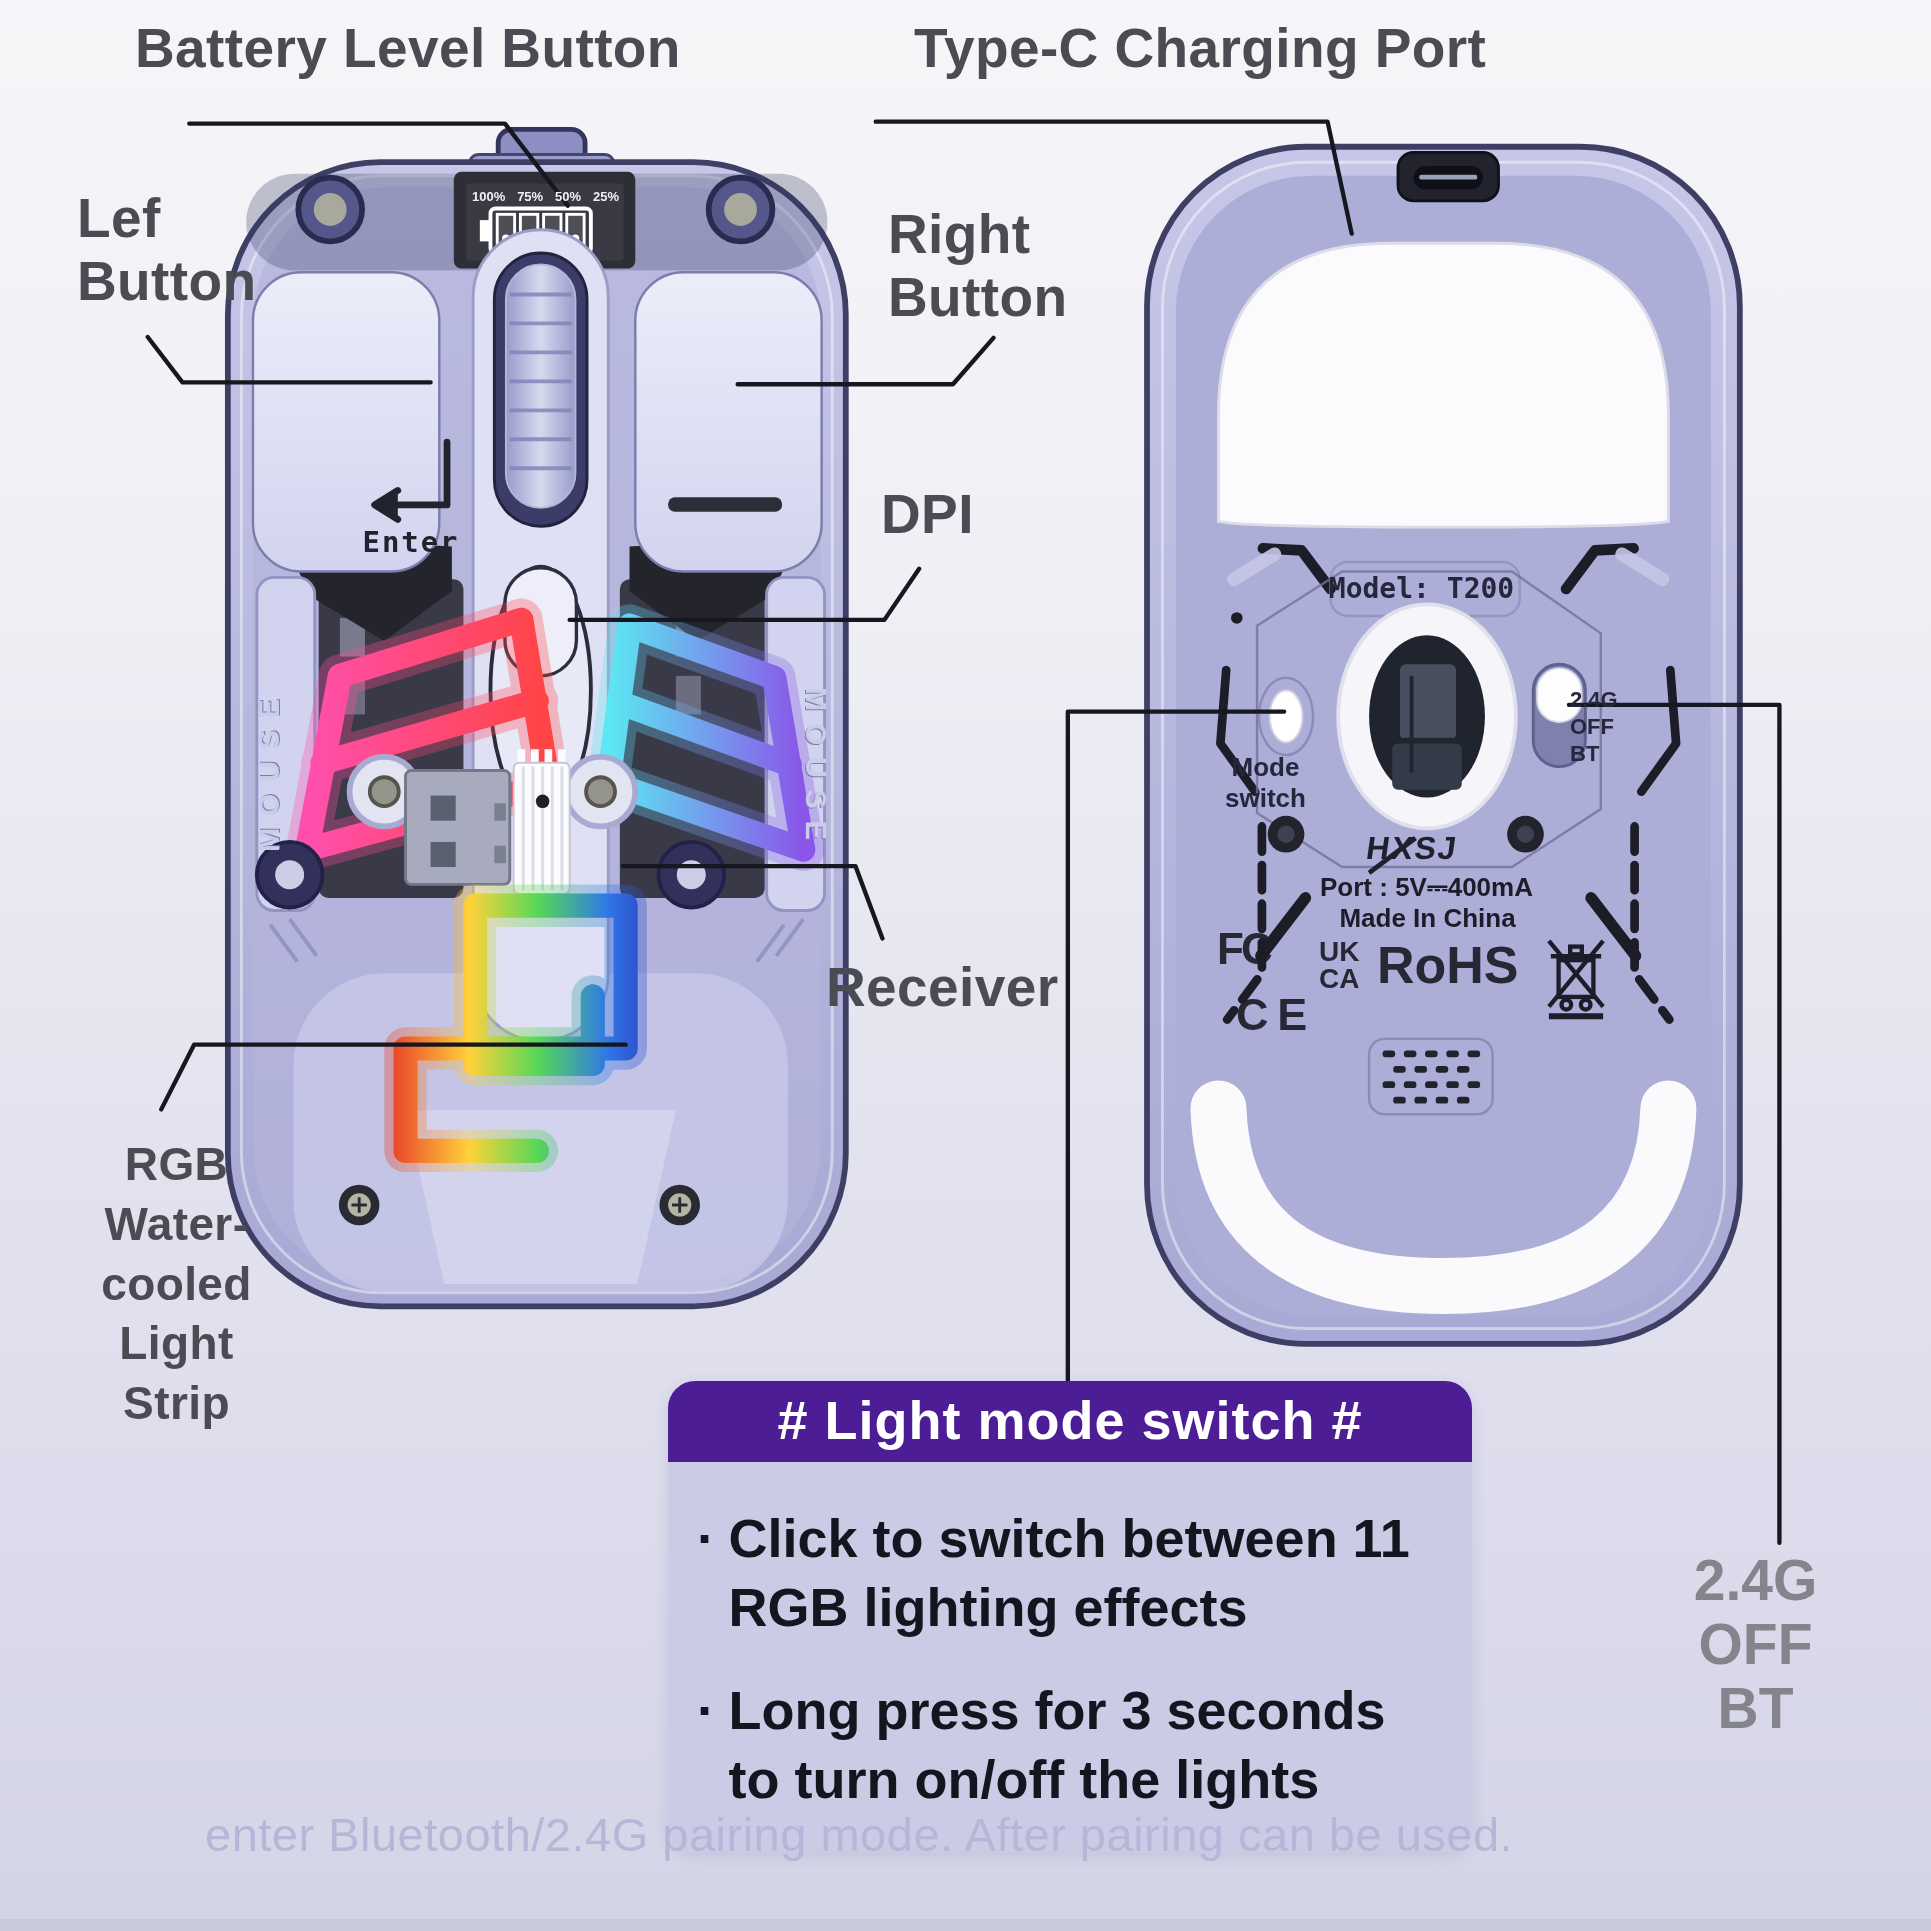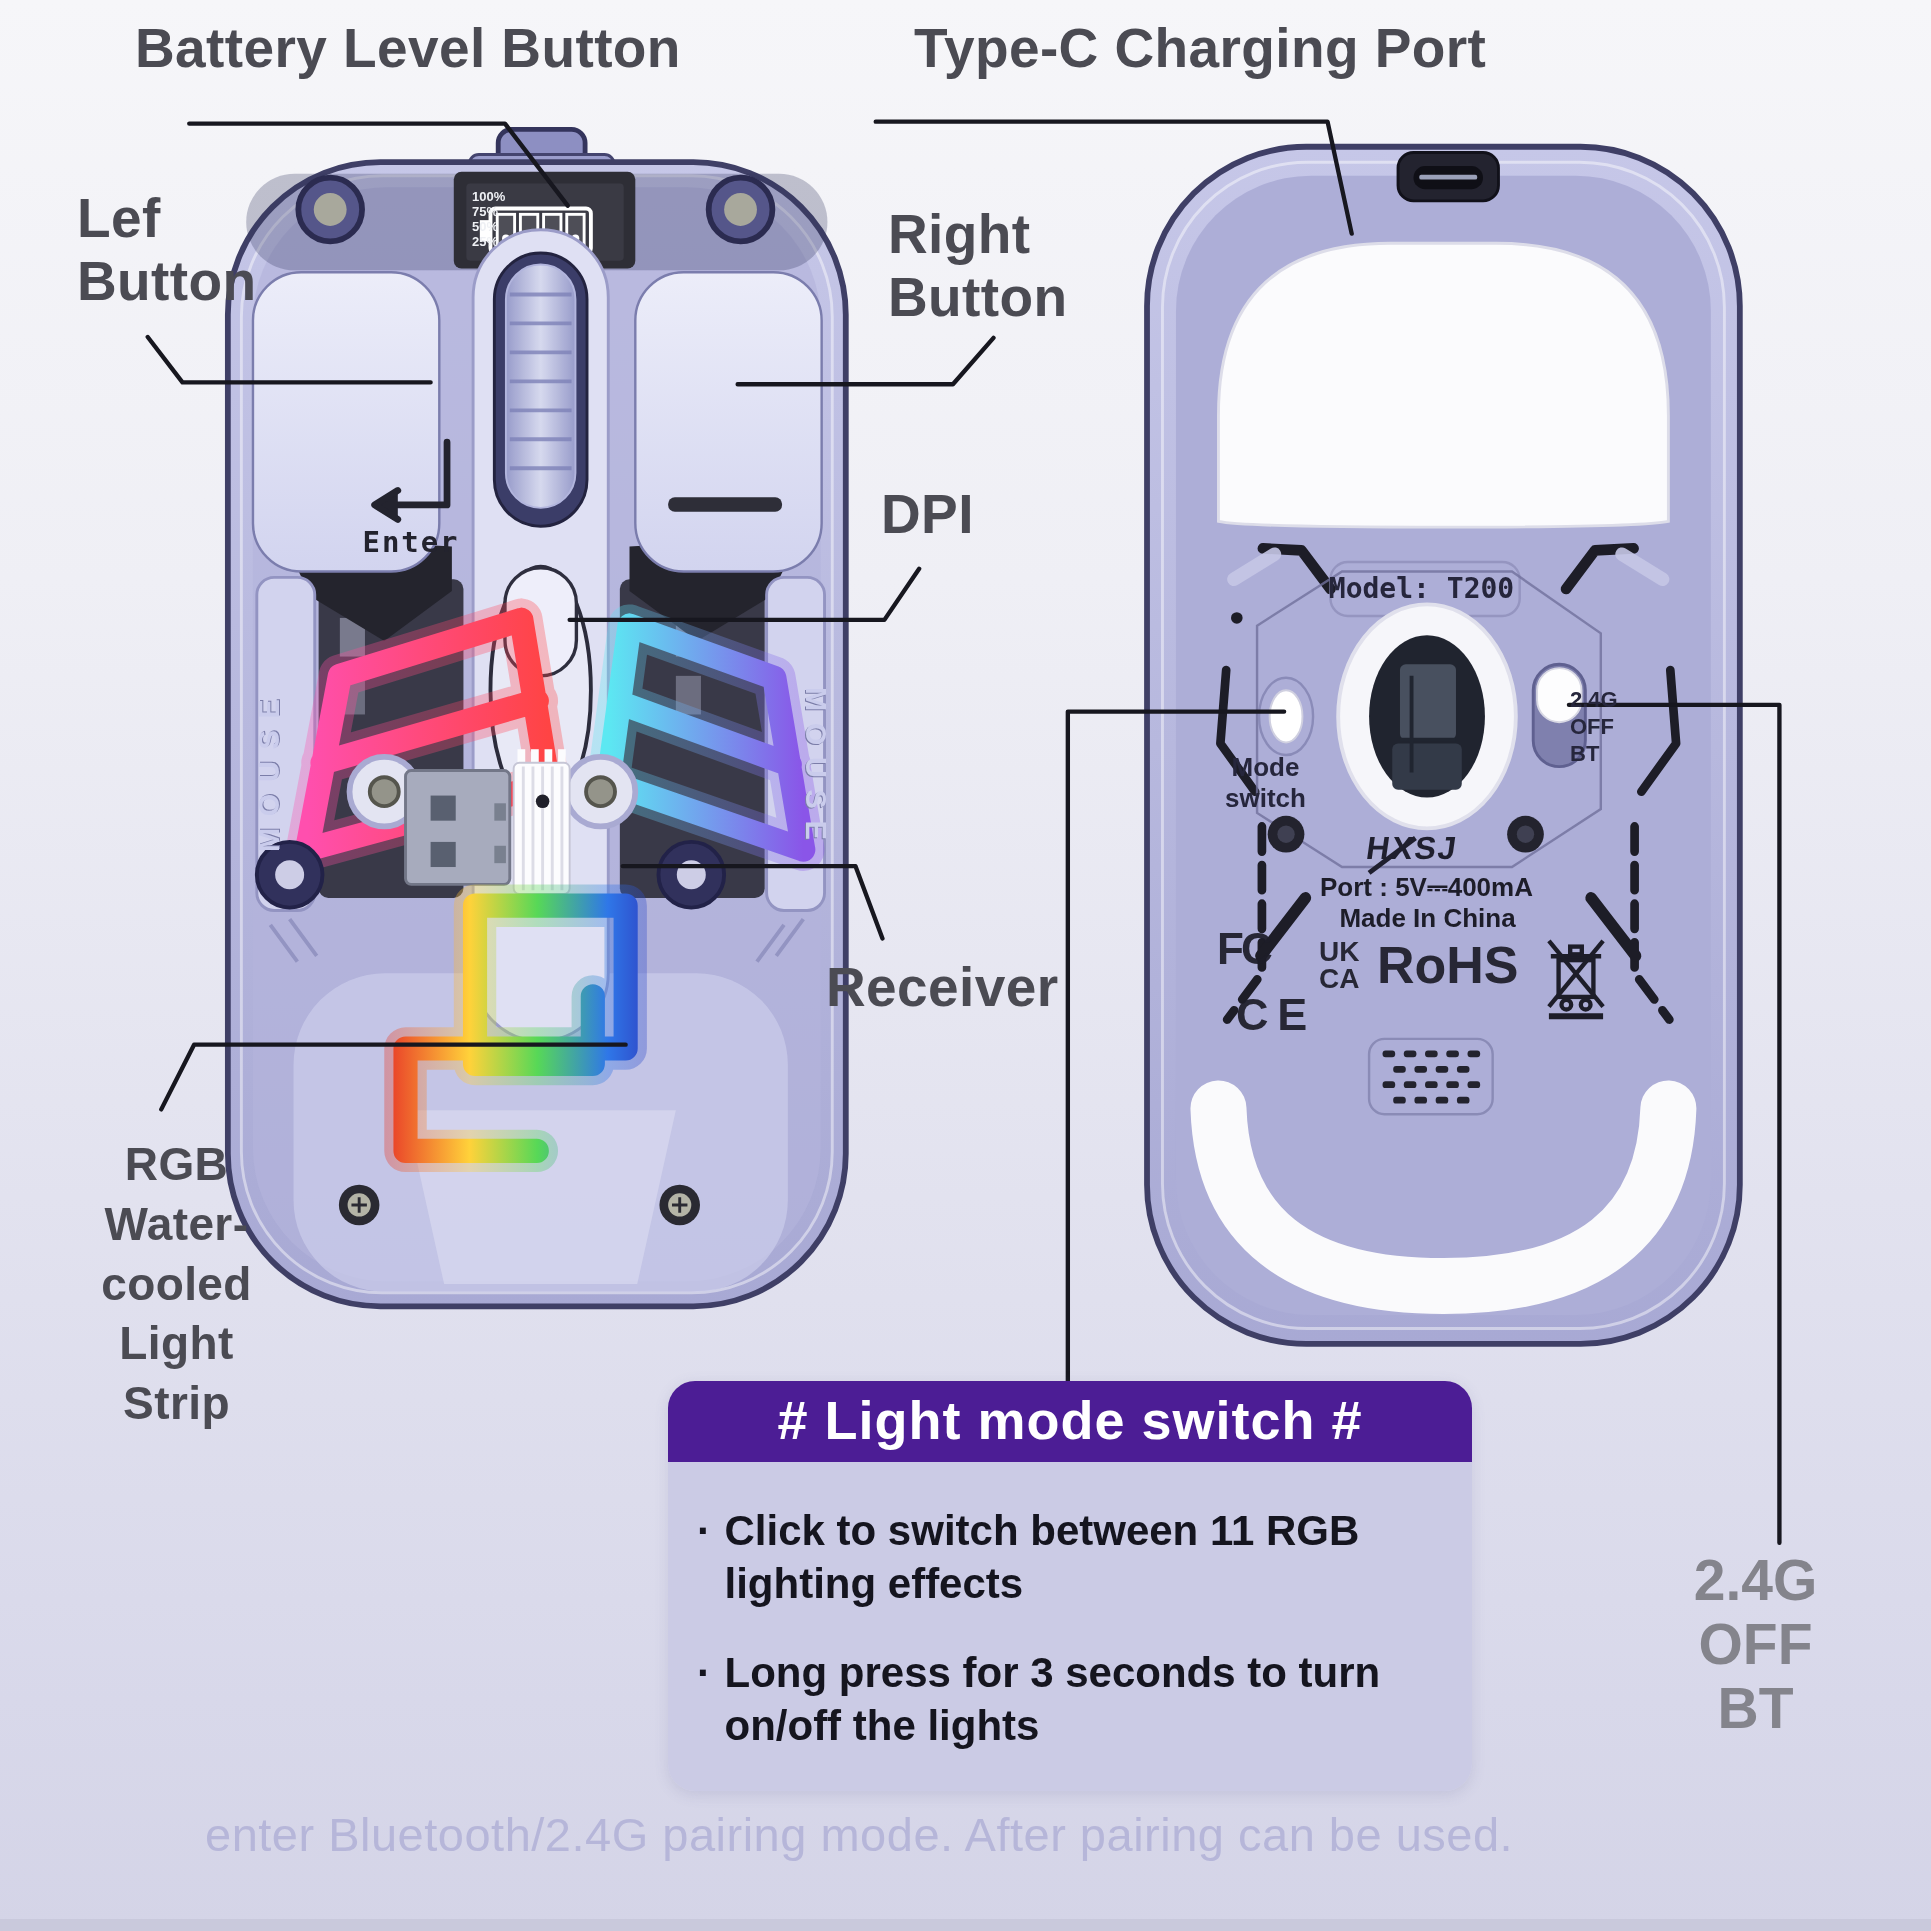--- a/index.html
+++ b/index.html
@@ -8,21 +8,21 @@
     font-family:"Liberation Sans",sans-serif;
     background:linear-gradient(180deg,#f6f6f9 0%,#efeff5 30%,#e2e2ef 62%,#d8d8ea 88%,#d4d4e7 100%);
   }
   #scene{position:absolute;left:0;top:0;z-index:1;}
   .ov{position:absolute;z-index:2;}
   .cl{color:#4b4b53;font-weight:600;font-size:55px;line-height:1.14;letter-spacing:0.4px;}
   .ctr{text-align:center;}
   #lbl-rgb{font-size:46px;line-height:1.3;width:241px;}
   #lbl-24g{font-size:57px;line-height:1.12;width:193px;color:#84848c;font-weight:600;}
   #battery-percents{left:472px;top:189px;width:147px;display:flex;justify-content:space-between;
-    font-size:13px;font-weight:700;color:#eef0f4;letter-spacing:0;flex-direction:column;}
+    font-size:13px;font-weight:700;color:#eef0f4;letter-spacing:0;}
   .railtxt{width:62px;height:319px;writing-mode:vertical-rl;text-align:center;
     font-size:29px;font-weight:700;letter-spacing:11.6px;color:#caccec;
     text-shadow:1px 1px 0 #7b7da8;}
   .rot180{transform:rotate(180deg);}
   #enter-txt{left:359px;top:525px;width:104px;text-align:center;font-family:"DejaVu Sans Mono",monospace;
     font-size:29px;font-weight:700;color:#23232e;letter-spacing:1.9px;}
   .mprint{color:#26263c;font-weight:700;text-align:center;}
   #m-model{left:1319px;top:572px;width:205px;font-family:"DejaVu Sans Mono",monospace;font-size:28px;}
   #m-modesw{left:1190px;top:752px;width:151px;font-size:26px;}
   #m-sw{left:1570px;top:686px;width:87px;font-size:22px;line-height:27px;text-align:left;}
@@ -32,21 +32,21 @@
   .cert{color:#1d1d29;font-weight:700;opacity:.93;}
   #c-fcc{left:1217px;top:924px;font-size:44px;letter-spacing:-2.9px;}
   #c-ukca{left:1319px;top:938px;font-size:28px;line-height:.98;}
   #c-rohs{left:1377px;top:935px;font-size:52px;}
   #c-ce{left:1236px;top:989px;font-size:45px;letter-spacing:8.7px;}
   #info-box{left:668px;top:1381px;width:804px;border-radius:27px;overflow:hidden;
     box-shadow:0 3.9px 13.5px rgba(90,90,140,.15);}
   #ib-header{background:#4c1d95;height:81px;line-height:79px;text-align:center;
     color:#ffffff;font-size:54px;font-weight:700;letter-spacing:1px;}
   #ib-body{background:#cbcbe5;padding:42px 42px 39px 29px;}
-  .ib-bullet{display:flex;margin-bottom:35px;color:#15151f;font-size:42px;font-weight:700;line-height:1.27;}
+  .ib-bullet{display:flex;margin-bottom:35px;color:#15151f;font-size:54px;font-weight:700;line-height:1.27;}
   .ib-bullet:last-child{margin-bottom:0;}
   .ib-bullet::before{content:"·";font-weight:700;margin:0 13.5px 0 0;flex:0 0 auto;}
   #footer{left:205px;top:1804px;width:1429px;font-size:47px;font-weight:500;
     line-height:1.32;color:#b6b6d9;letter-spacing:0.5px;}
   #bottom-strip{left:0;top:1919px;width:1931px;height:11.6px;background:#c9c9dc;}
 </style>
 </head>
 <body>
 
 <svg id="scene" width="1931" height="1931" viewBox="0 0 2000 2000">

